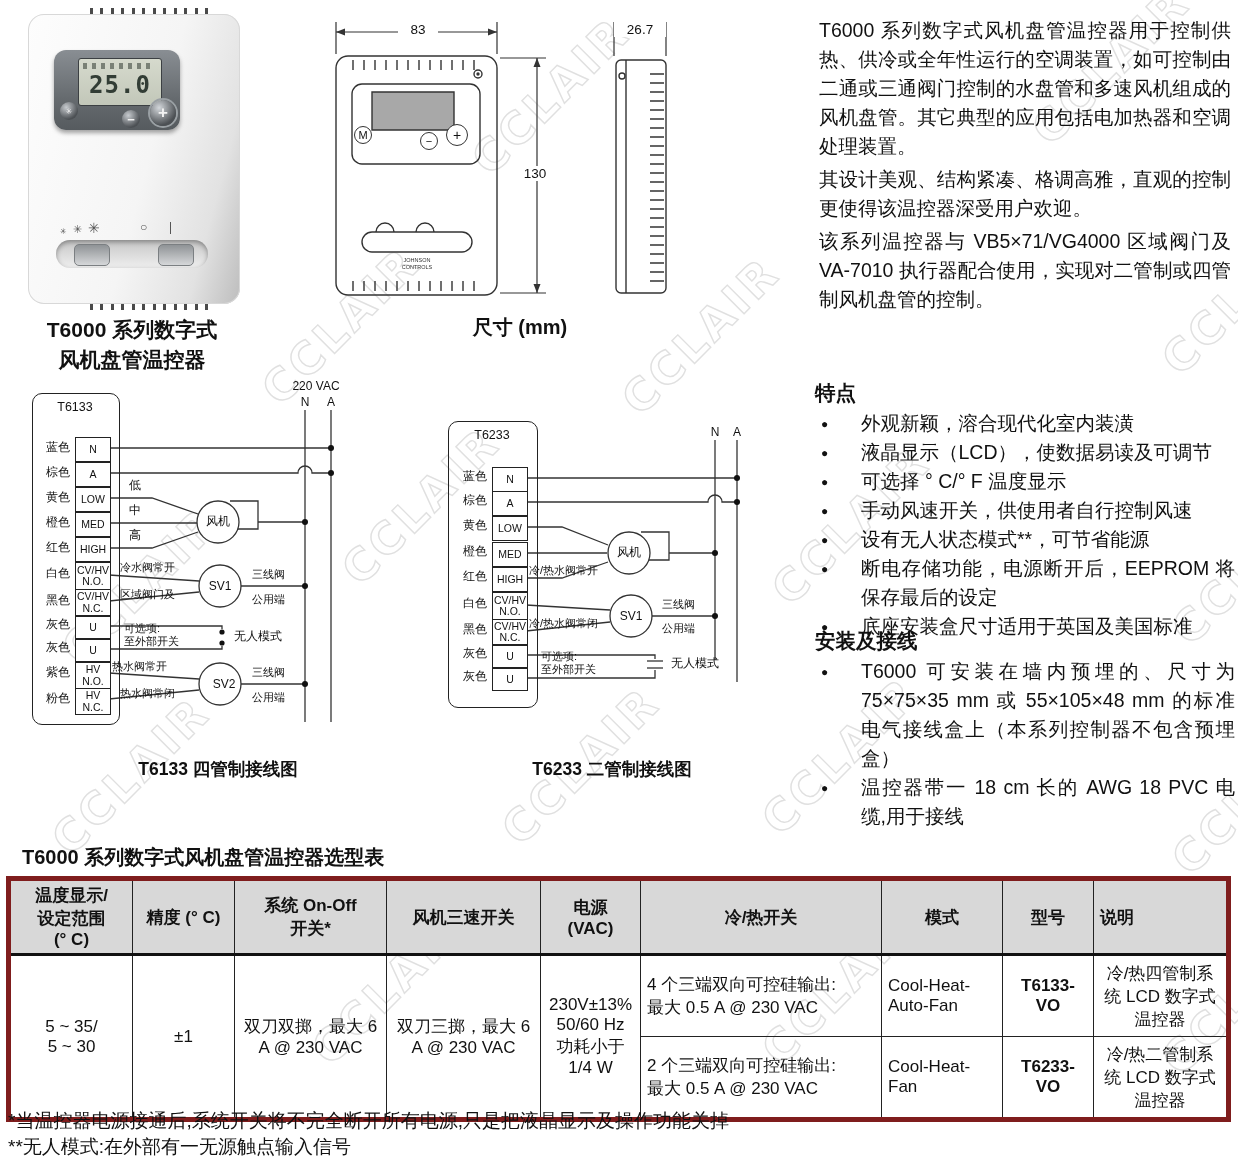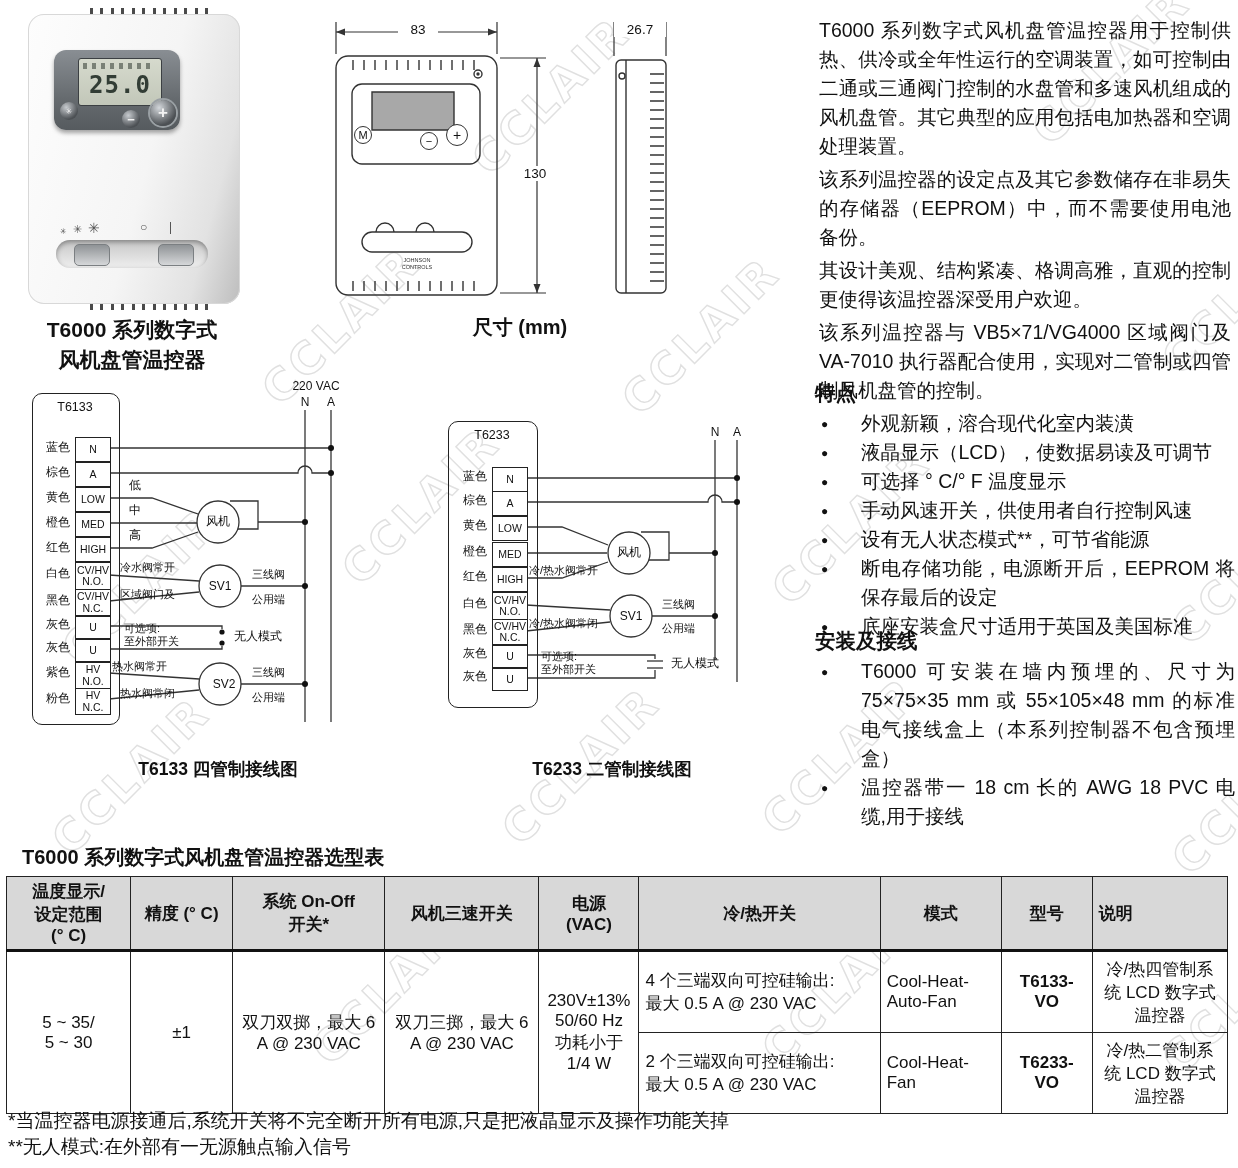--- a/index.html
+++ b/index.html
@@ -25,21 +25,21 @@
   .term{position:absolute;width:34px;border:1.4px solid #222;background:#fff;display:flex;align-items:center;
         justify-content:center;font-size:10.5px;line-height:1.06;text-align:center;white-space:pre-line;z-index:3}
   .lbl11{font-size:11px;line-height:1.18}
   .lbl12{font-size:12px;line-height:1.15}
   .lbl13{font-size:12.5px;line-height:1.15}
   .dcap{position:absolute;width:230px;text-align:center;font-weight:bold;font-size:17.5px;z-index:2}
   svg{position:absolute;z-index:2}
   svg path,svg rect,svg circle,svg line{vector-effect:non-scaling-stroke}
   
   table.sel{position:absolute;left:6px;top:876px;width:1222px;border-collapse:collapse;table-layout:fixed;
-            border:1px solid #7f1d1d;font-size:17px;z-index:2}
+            border:5px solid #7f1d1d;font-size:17px;z-index:2}
   table.sel th,table.sel td{border:1.5px solid #222;padding:3px 6px;vertical-align:middle}
   table.sel thead th{background:#d8d8d8;font-weight:bold;border-bottom:3px solid #111;height:66px}
   table.sel td{height:74px}
   
   .btn{position:absolute;border-radius:50%;display:flex;align-items:center;justify-content:center;color:#f2f2f2}
   .dimbtn{position:absolute;border:1.3px solid #333;border-radius:50%;display:flex;align-items:center;
           justify-content:center;background:#fff;font-size:11px;line-height:1;z-index:3}
 </style>
 </head>
 <body>
@@ -144,21 +144,20 @@
     </div>
   <div class="abs fg ctr" style="left:398px;top:22px;width:40px;font-size:13.5px;background:#fff">83</div>
   <div class="abs fg ctr" style="left:512px;top:166px;width:46px;font-size:13.5px;background:#fff">130</div>
   <div class="abs fg ctr" style="left:614px;top:22px;width:52px;font-size:13.5px;background:#fff">26.7</div>
   <div class="abs fg ctr preline" style="left:394px;top:257px;width:46px;font-size:5.5px;line-height:1.25;color:#333">JOHNSON
 CONTROLS</div>
   <div class="abs fg ctr b" style="left:452px;top:314px;width:136px;font-size:20px">尺寸 (mm)</div>
 
   <div class="sec" style="top:12px">
     <p>T6000 系列数字式风机盘管温控器用于控制供热、供冷或全年性运行的空调装置，如可控制由二通或三通阀门控制的水盘管和多速风机组成的风机盘管。其它典型的应用包括电加热器和空调处理装置。</p>
-    <p>该系列温控器的设定点及其它参数储存在非易失的存储器（EEPROM）中，而不需要使用电池备份。</p>
     <p>其设计美观、结构紧凑、格调高雅，直观的控制更使得该温控器深受用户欢迎。</p>
     <p>该系列温控器与 VB5×71/VG4000 区域阀门及 VA-7010 执行器配合使用，实现对二管制或四管制风机盘管的控制。</p>
   </div>
 
   <div class="sec" style="top:378px">
     <h3>特点</h3>
     <ul class="feat">
       <li>外观新颖，溶合现代化室内装潢</li>
       <li>液晶显示（LCD），使数据易读及可调节</li>
       <li>可选择 ° C/° F 温度显示</li>

